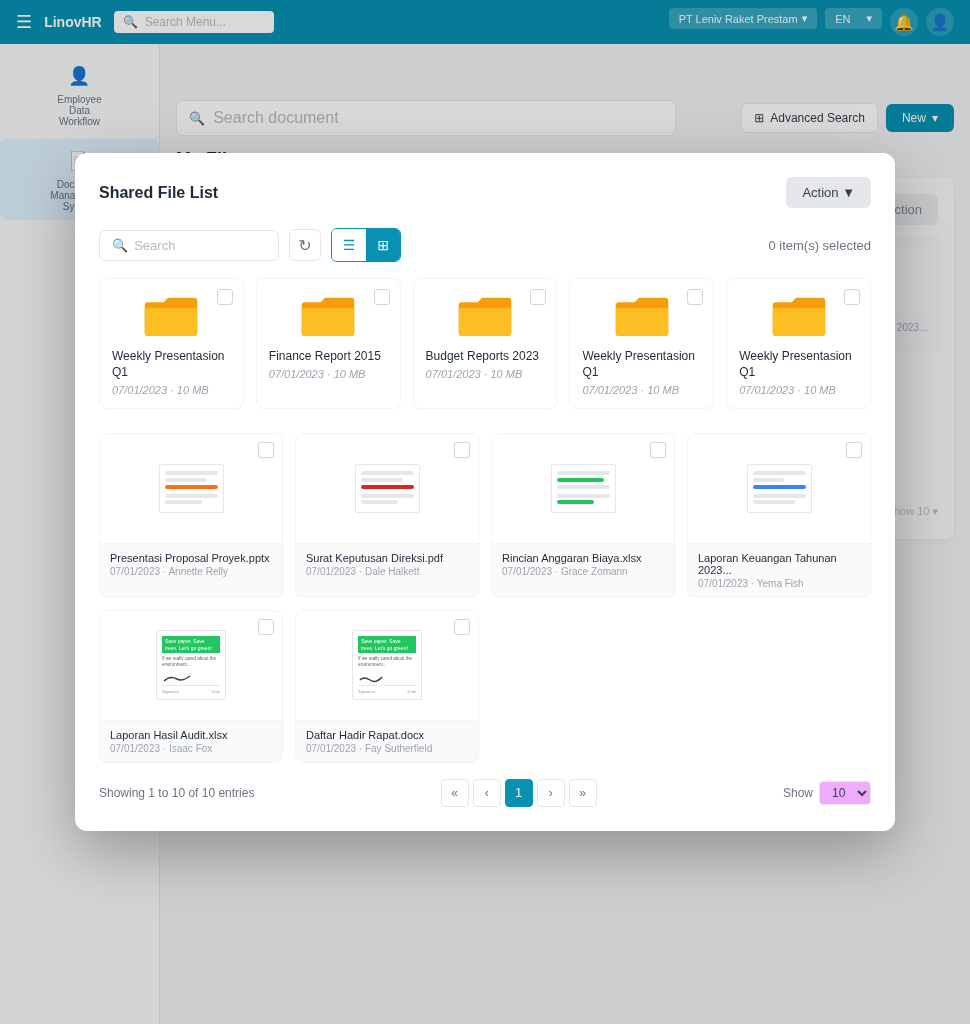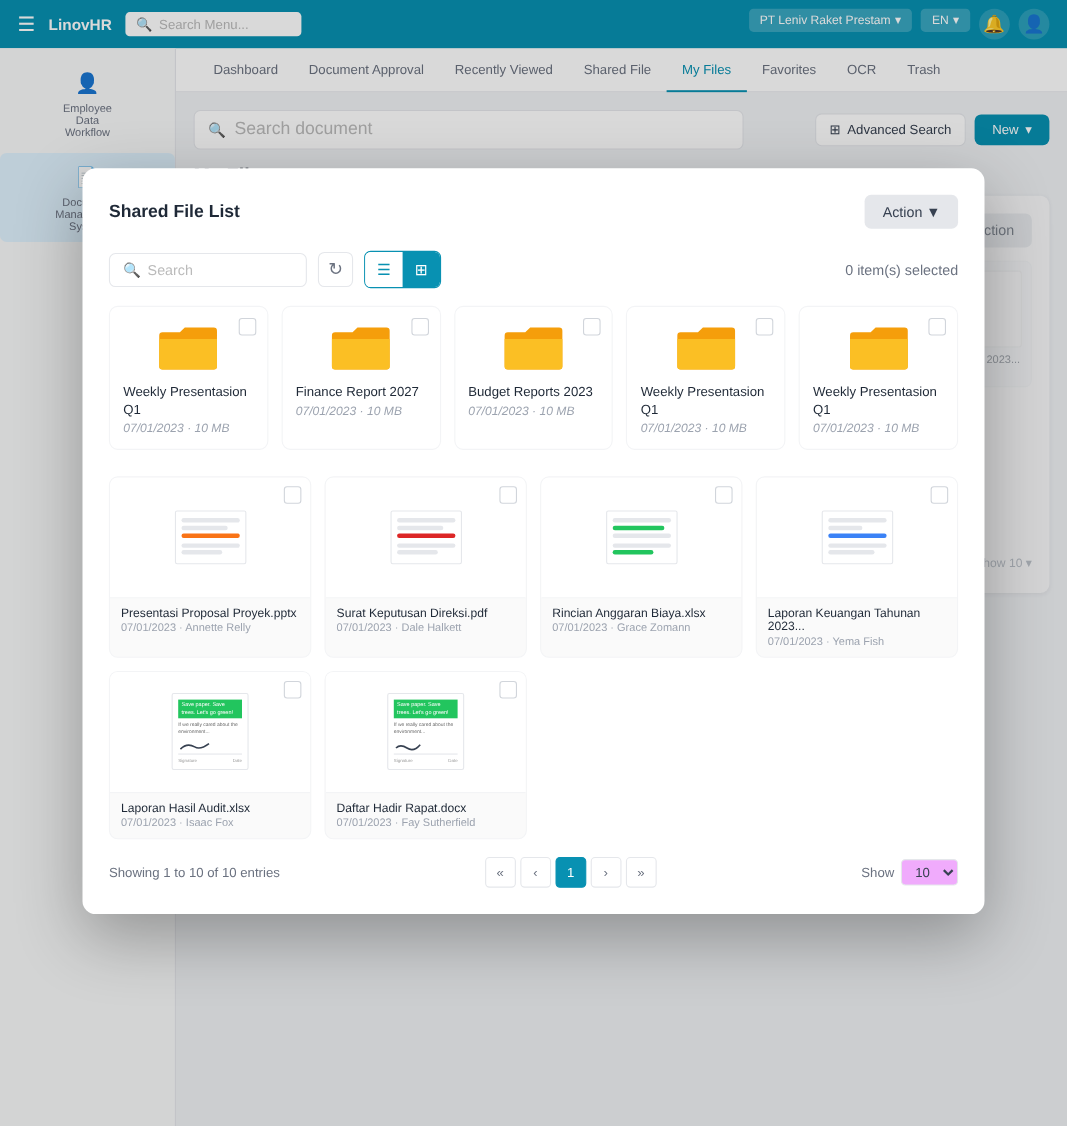--- a/index.html
+++ b/index.html
@@ -74,21 +74,21 @@
       gap: 4px;
     }
     .nav-lang {
       background: rgba(255,255,255,0.2);
       color: white;
       padding: 4px 10px;
       border-radius: 4px;
       font-size: 11px;
       display: flex;
       align-items: center;
-      gap: 4px;
+      gap: 16px;
     }
     .nav-icon {
       color: white;
       font-size: 16px;
       width: 28px;
       height: 28px;
       display: flex;
       align-items: center;
       justify-content: center;
       border-radius: 50%;
@@ -578,30 +578,20 @@
       <div class="sidebar-item">
         <div class="sidebar-icon">👤</div>
         <div class="sidebar-label">Employee<br>Data<br>Workflow</div>
       </div>
       <div class="sidebar-item active">
         <div class="sidebar-icon">📄</div>
         <div class="sidebar-label">Document<br>Management<br>System</div>
       </div>
     </div>
 
-    <div class="tab-nav">
-      <div class="tab-item">Dashboard</div>
-      <div class="tab-item">Document Approval</div>
-      <div class="tab-item">Recently Viewed</div>
-      <div class="tab-item">Shared File</div>
-      <div class="tab-item active">My Files</div>
-      <div class="tab-item">Favorites</div>
-      <div class="tab-item">OCR</div>
-      <div class="tab-item">Trash</div>
-    </div>
 
     <div class="main-content">
 
       <div class="page-header">
         <div class="search-bar">
           <span style="color:#9ca3af;">🔍</span>
           <span style="color:#bbb;font-size:16px;">Search document</span>
         </div>
         <div class="header-actions">
           <button class="btn-advanced">
@@ -739,21 +729,21 @@
         </div>
 
         <div class="folder-card">
           <div class="folder-checkbox"></div>
           <div class="folder-icon">
             <svg class="folder-svg" viewBox="0 0 80 65" fill="none" xmlns="http://www.w3.org/2000/svg">
               <path d="M5 18 Q5 14 9 14 L30 14 L36 8 L71 8 Q75 8 75 12 L75 55 Q75 59 71 59 L9 59 Q5 59 5 55 Z" fill="#F59E0B"></path>
               <path d="M5 22 L75 22 L75 55 Q75 59 71 59 L9 59 Q5 59 5 55 Z" fill="#FBBF24"></path>
             </svg>
           </div>
-          <div class="folder-name">Finance Report 2027</div>
+          <div class="folder-name">Finance Report 2015</div>
           <div class="folder-meta">
             <span>07/01/2023</span> · <span>10 MB</span>
           </div>
         </div>
 
         <div class="folder-card">
           <div class="folder-checkbox"></div>
           <div class="folder-icon">
             <svg class="folder-svg" viewBox="0 0 80 65" fill="none" xmlns="http://www.w3.org/2000/svg">
               <path d="M5 18 Q5 14 9 14 L30 14 L36 8 L71 8 Q75 8 75 12 L75 55 Q75 59 71 59 L9 59 Q5 59 5 55 Z" fill="#F59E0B"></path>

